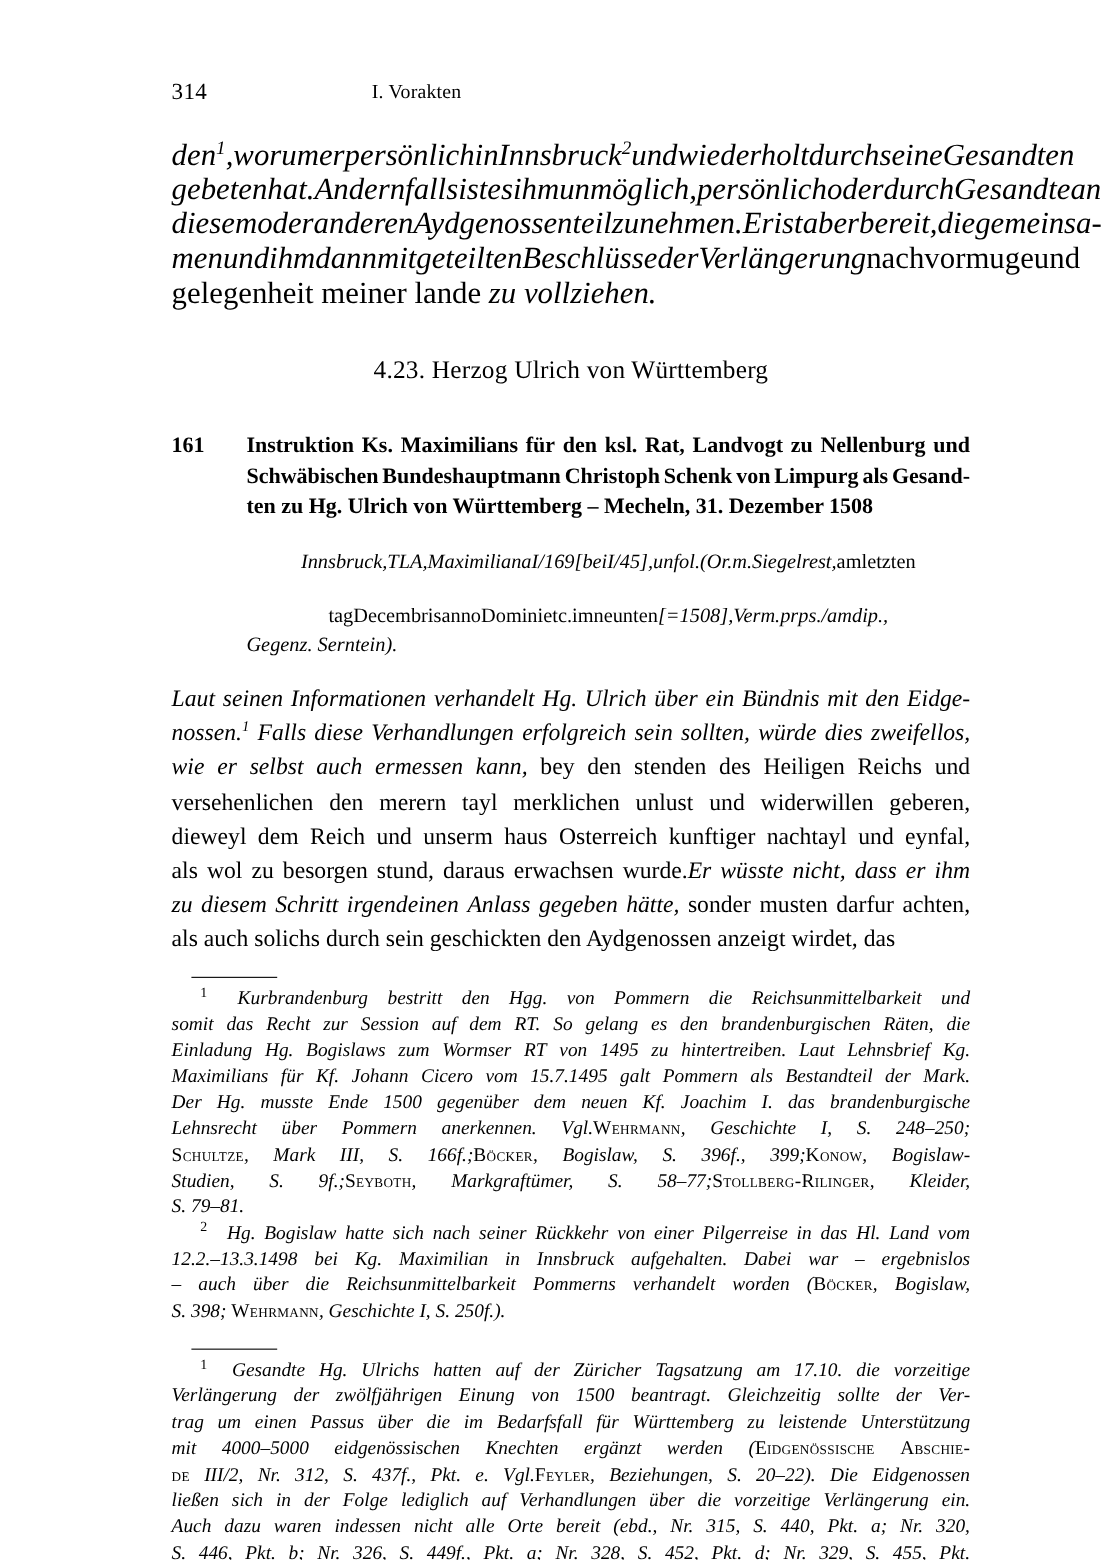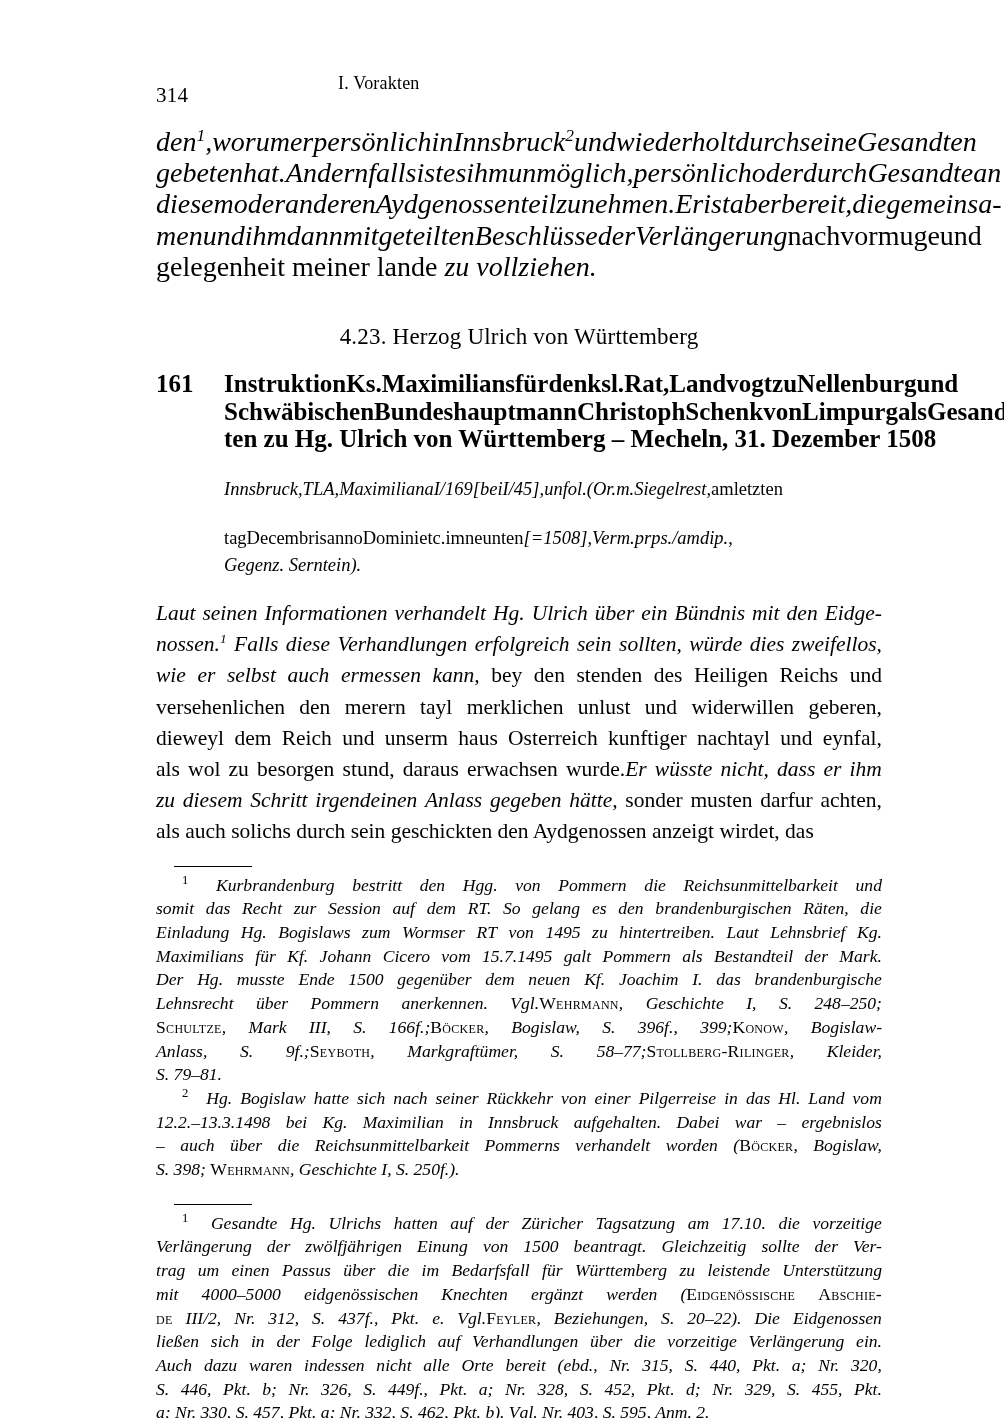--- a/index.html
+++ b/index.html
@@ -35,21 +35,21 @@
   
   .runhead {
     position: relative;
     height: 34px;
     font-size: 21px;
     line-height: 34px;
   }
   .runhead .folio {
     position: absolute;
     left: 0;
-    top: 12px;
+    top: 0;
     letter-spacing: 0.3px;
   }
   .runhead .title {
     position: absolute;
     left: 182px;
     top: 0;
     font-size: 18px;
     letter-spacing: 0.2px;
   }
 
@@ -85,25 +85,25 @@
   
   .section-head {
     margin-top: 42px;
     text-align: center;
     font-size: 23px;
     letter-spacing: 0.2px;
   }
 
   
   .regest {
-    margin-top: 20px;
+    margin-top: 42px;
     position: relative;
     padding-left: 68px;
     font-weight: bold;
-    font-size: 25px;
+    font-size: 20px;
     line-height: 27.5px;
   }
   .regest .num {
     position: absolute;
     left: 0;
     top: 0;
     font-weight: bold;
   }
   .regest .ln {
     display: flex;
@@ -112,21 +112,21 @@
   .regest .ln.j { justify-content: space-between; }
 
   
   .archref {
     margin-top: 20px;
     padding-left: 68px;
     font-size: 18.5px;
     line-height: 26.5px;
   }
   .archref .ln { display: flex; white-space: pre; }
-  .archref .ln.j { justify-content: flex-start; margin-top: 23px; }
+  .archref .ln.j { justify-content: center; margin-top: 23px; }
 
   
   .narrative {
     margin-top: 20px;
     font-size: 21.5px;
     line-height: 31.2px;
   }
   .narrative .ln { display: flex; white-space: pre; }
   .narrative .ln.j { justify-content: space-between; }
 
@@ -211,21 +211,21 @@
       <div class="fn-rule"></div>
       <div id="footnotes-first">
           <div class="fn">
             <div class="ln j"><span><span class="fn-indent"></span><span class="marker">1</span><span class="gap2"></span></span><span><i>Kurbrandenburg</i></span><span><i>bestritt</i></span><span><i>den</i></span><span><i>Hgg.</i></span><span><i>von</i></span><span><i>Pommern</i></span><span><i>die</i></span><span><i>Reichsunmittelbarkeit</i></span><span><i>und</i></span></div>
             <div class="ln j"><span><i>somit</i></span><span><i>das</i></span><span><i>Recht</i></span><span><i>zur</i></span><span><i>Session</i></span><span><i>auf</i></span><span><i>dem</i></span><span><i>RT.</i></span><span><i>So</i></span><span><i>gelang</i></span><span><i>es</i></span><span><i>den</i></span><span><i>brandenburgischen</i></span><span><i>Räten,</i></span><span><i>die</i></span></div>
             <div class="ln j"><span><i>Einladung</i></span><span><i>Hg.</i></span><span><i>Bogislaws</i></span><span><i>zum</i></span><span><i>Wormser</i></span><span><i>RT</i></span><span><i>von</i></span><span><i>1495</i></span><span><i>zu</i></span><span><i>hintertreiben.</i></span><span><i>Laut</i></span><span><i>Lehnsbrief</i></span><span><i>Kg.</i></span></div>
             <div class="ln j"><span><i>Maximilians</i></span><span><i>für</i></span><span><i>Kf.</i></span><span><i>Johann</i></span><span><i>Cicero</i></span><span><i>vom</i></span><span><i>15.7.1495</i></span><span><i>galt</i></span><span><i>Pommern</i></span><span><i>als</i></span><span><i>Bestandteil</i></span><span><i>der</i></span><span><i>Mark.</i></span></div>
             <div class="ln j"><span><i>Der</i></span><span><i>Hg.</i></span><span><i>musste</i></span><span><i>Ende</i></span><span><i>1500</i></span><span><i>gegenüber</i></span><span><i>dem</i></span><span><i>neuen</i></span><span><i>Kf.</i></span><span><i>Joachim</i></span><span><i>I.</i></span><span><i>das</i></span><span><i>brandenburgische</i></span></div>
             <div class="ln j"><span><i>Lehnsrecht</i></span><span><i>über</i></span><span><i>Pommern</i></span><span><i>anerkennen.</i></span><span><i>Vgl.</i><span class="sc">Wehrmann</span><i>,</i></span><span><i>Geschichte</i></span><span><i>I,</i></span><span><i>S.</i></span><span><i>248–250;</i></span></div>
             <div class="ln j"><span><span class="sc">Schultze</span><i>,</i></span><span><i>Mark</i></span><span><i>III,</i></span><span><i>S.</i></span><span><i>166f.;</i><span class="sc">Böcker</span><i>,</i></span><span><i>Bogislaw,</i></span><span><i>S.</i></span><span><i>396f.,</i></span><span><i>399;</i><span class="sc">Konow</span><i>,</i></span><span><i>Bogislaw-</i></span></div>
-            <div class="ln j"><span><i>Anlass,</i></span><span><i>S.</i></span><span><i>9f.;</i><span class="sc">Seyboth</span><i>,</i></span><span><i>Markgraftümer,</i></span><span><i>S.</i></span><span><i>58–77;</i><span class="sc">Stollberg-Rilinger</span><i>,</i></span><span><i>Kleider,</i></span></div>
+            <div class="ln j"><span><i>Studien,</i></span><span><i>S.</i></span><span><i>9f.;</i><span class="sc">Seyboth</span><i>,</i></span><span><i>Markgraftümer,</i></span><span><i>S.</i></span><span><i>58–77;</i><span class="sc">Stollberg-Rilinger</span><i>,</i></span><span><i>Kleider,</i></span></div>
             <div class="ln"><i>S. 79–81.</i></div>
           </div>
           <div class="fn">
             <div class="ln j"><span><span class="fn-indent"></span><span class="marker">2</span><span class="gap2"></span></span><span><i>Hg.</i></span><span><i>Bogislaw</i></span><span><i>hatte</i></span><span><i>sich</i></span><span><i>nach</i></span><span><i>seiner</i></span><span><i>Rückkehr</i></span><span><i>von</i></span><span><i>einer</i></span><span><i>Pilgerreise</i></span><span><i>in</i></span><span><i>das</i></span><span><i>Hl.</i></span><span><i>Land</i></span><span><i>vom</i></span></div>
             <div class="ln j"><span><i>12.2.–13.3.1498</i></span><span><i>bei</i></span><span><i>Kg.</i></span><span><i>Maximilian</i></span><span><i>in</i></span><span><i>Innsbruck</i></span><span><i>aufgehalten.</i></span><span><i>Dabei</i></span><span><i>war</i></span><span><i>–</i></span><span><i>ergebnislos</i></span></div>
             <div class="ln j"><span><i>–</i></span><span><i>auch</i></span><span><i>über</i></span><span><i>die</i></span><span><i>Reichsunmittelbarkeit</i></span><span><i>Pommerns</i></span><span><i>verhandelt</i></span><span><i>worden</i></span><span><i>(</i><span class="sc">Böcker</span><i>,</i></span><span><i>Bogislaw,</i></span></div>
             <div class="ln"><i>S. 398; </i><span class="sc">Wehrmann</span><i>, Geschichte I, S. 250f.).</i></div>
           </div>
         </div>
     </div>

